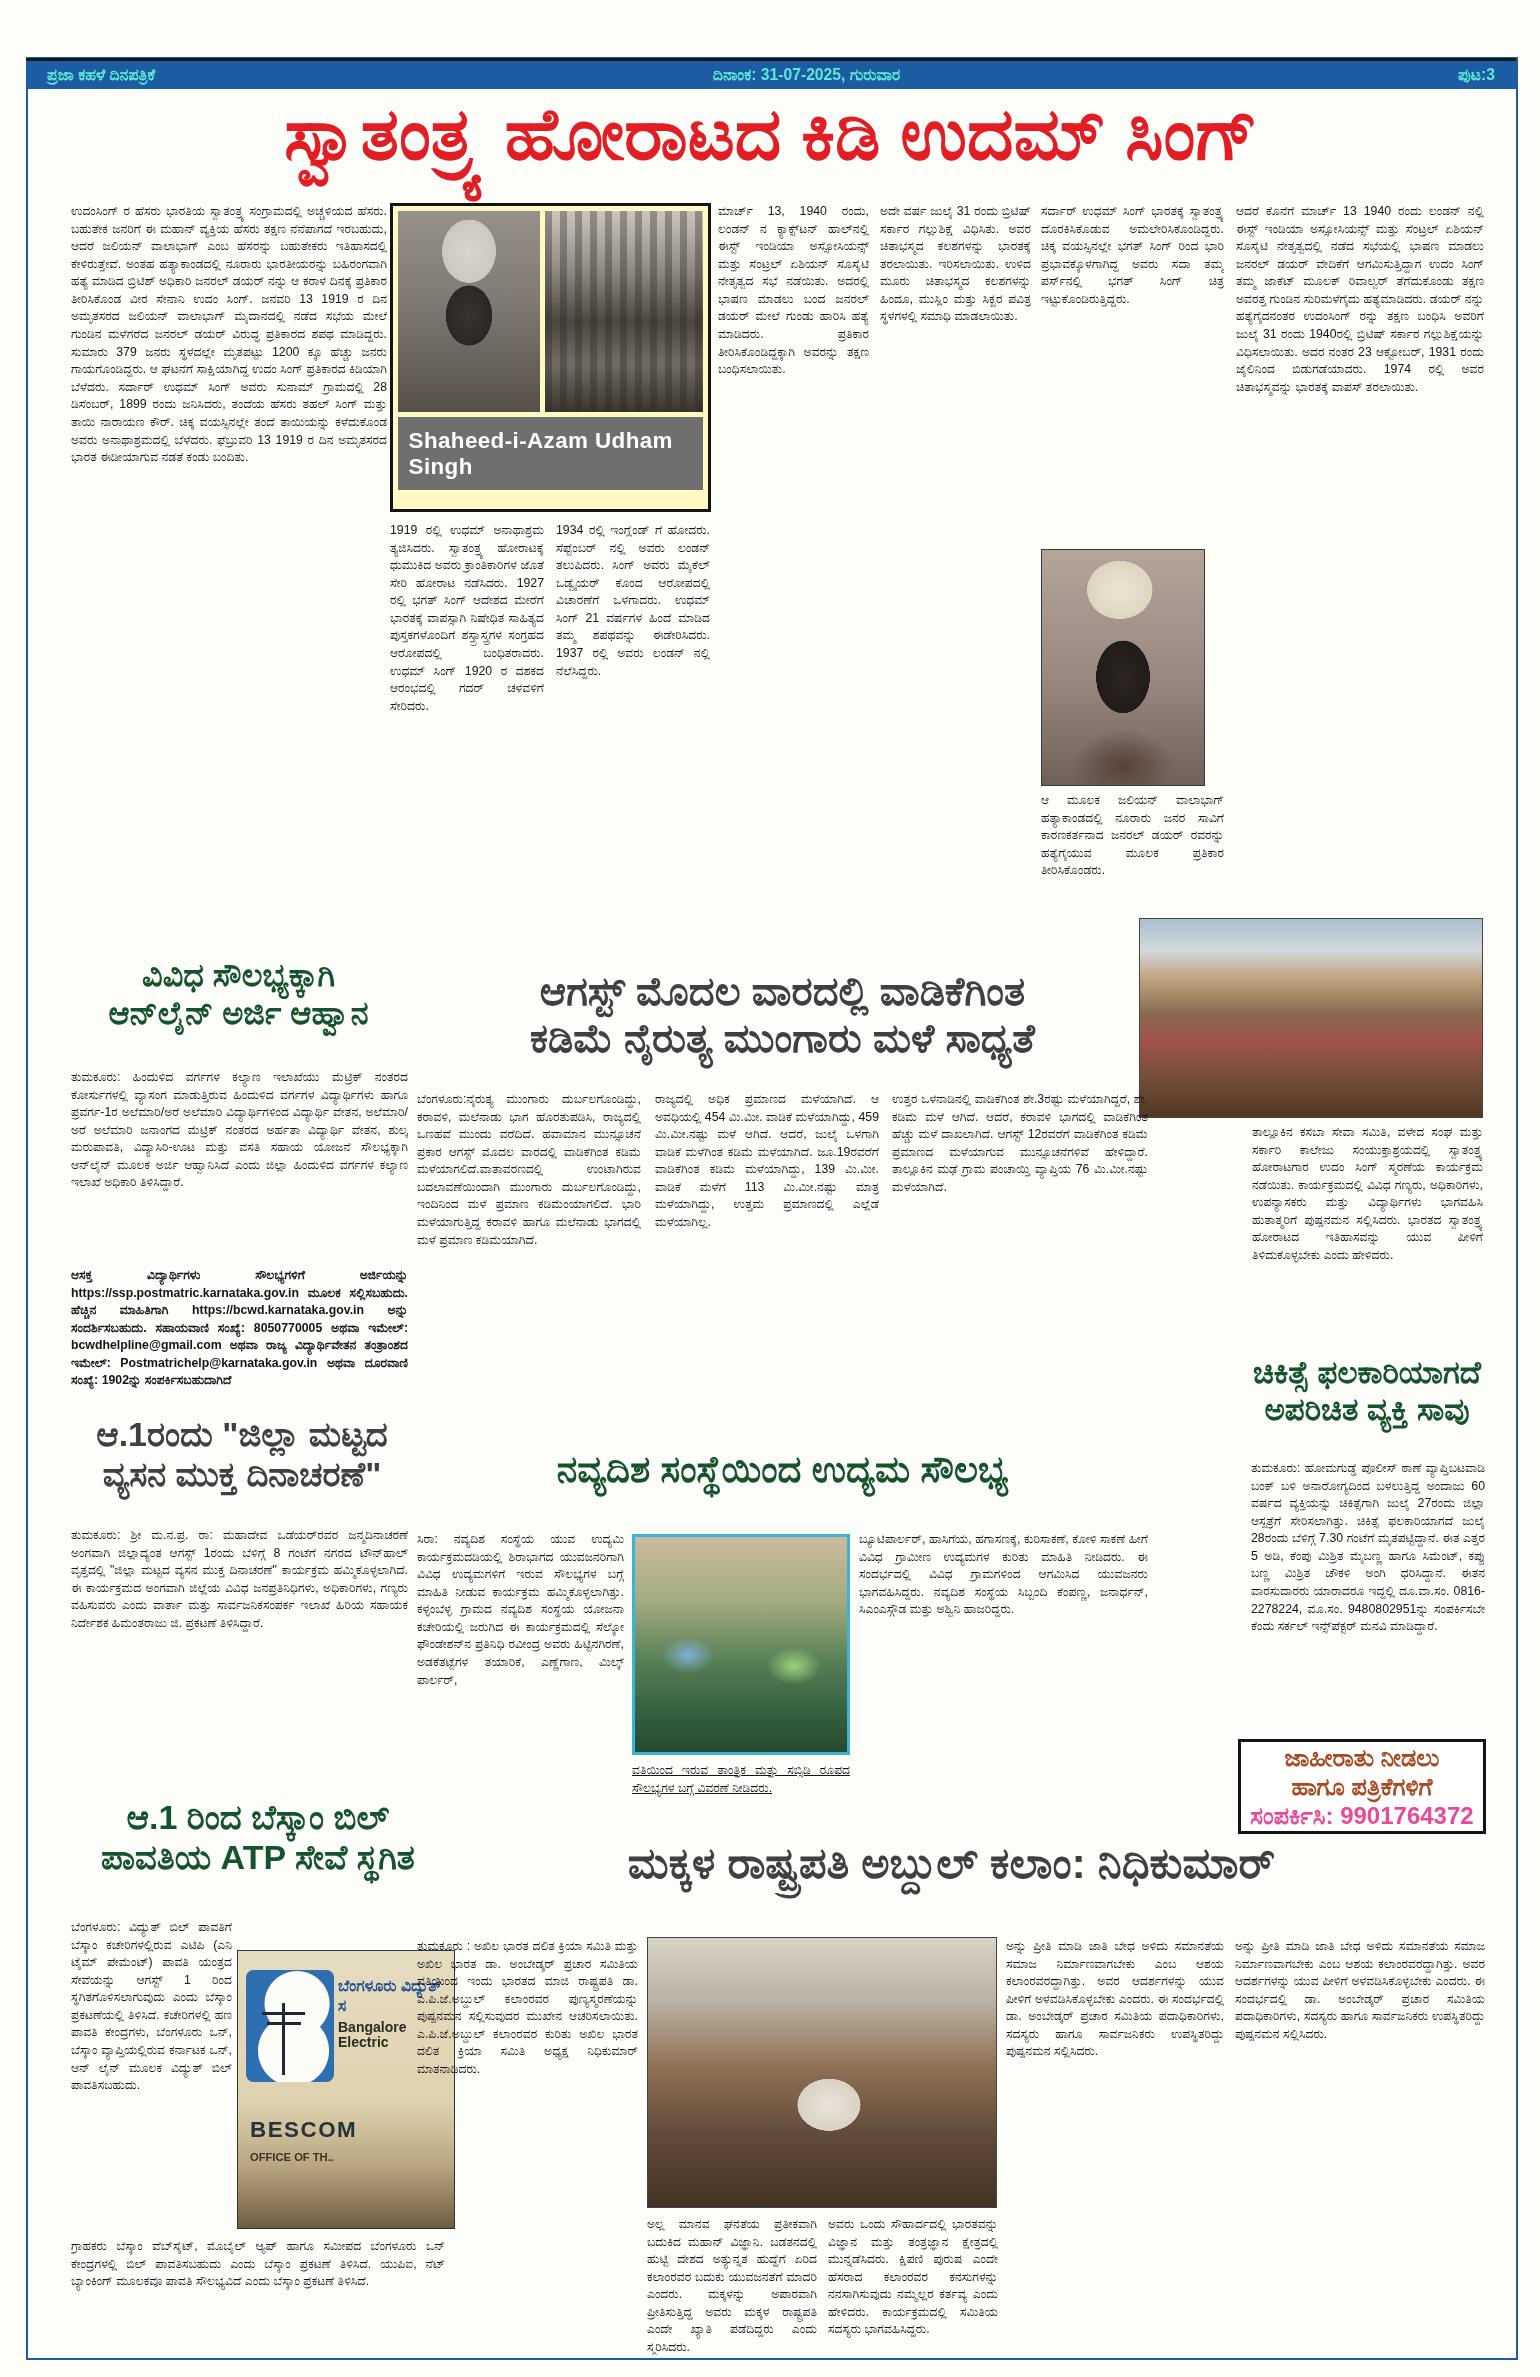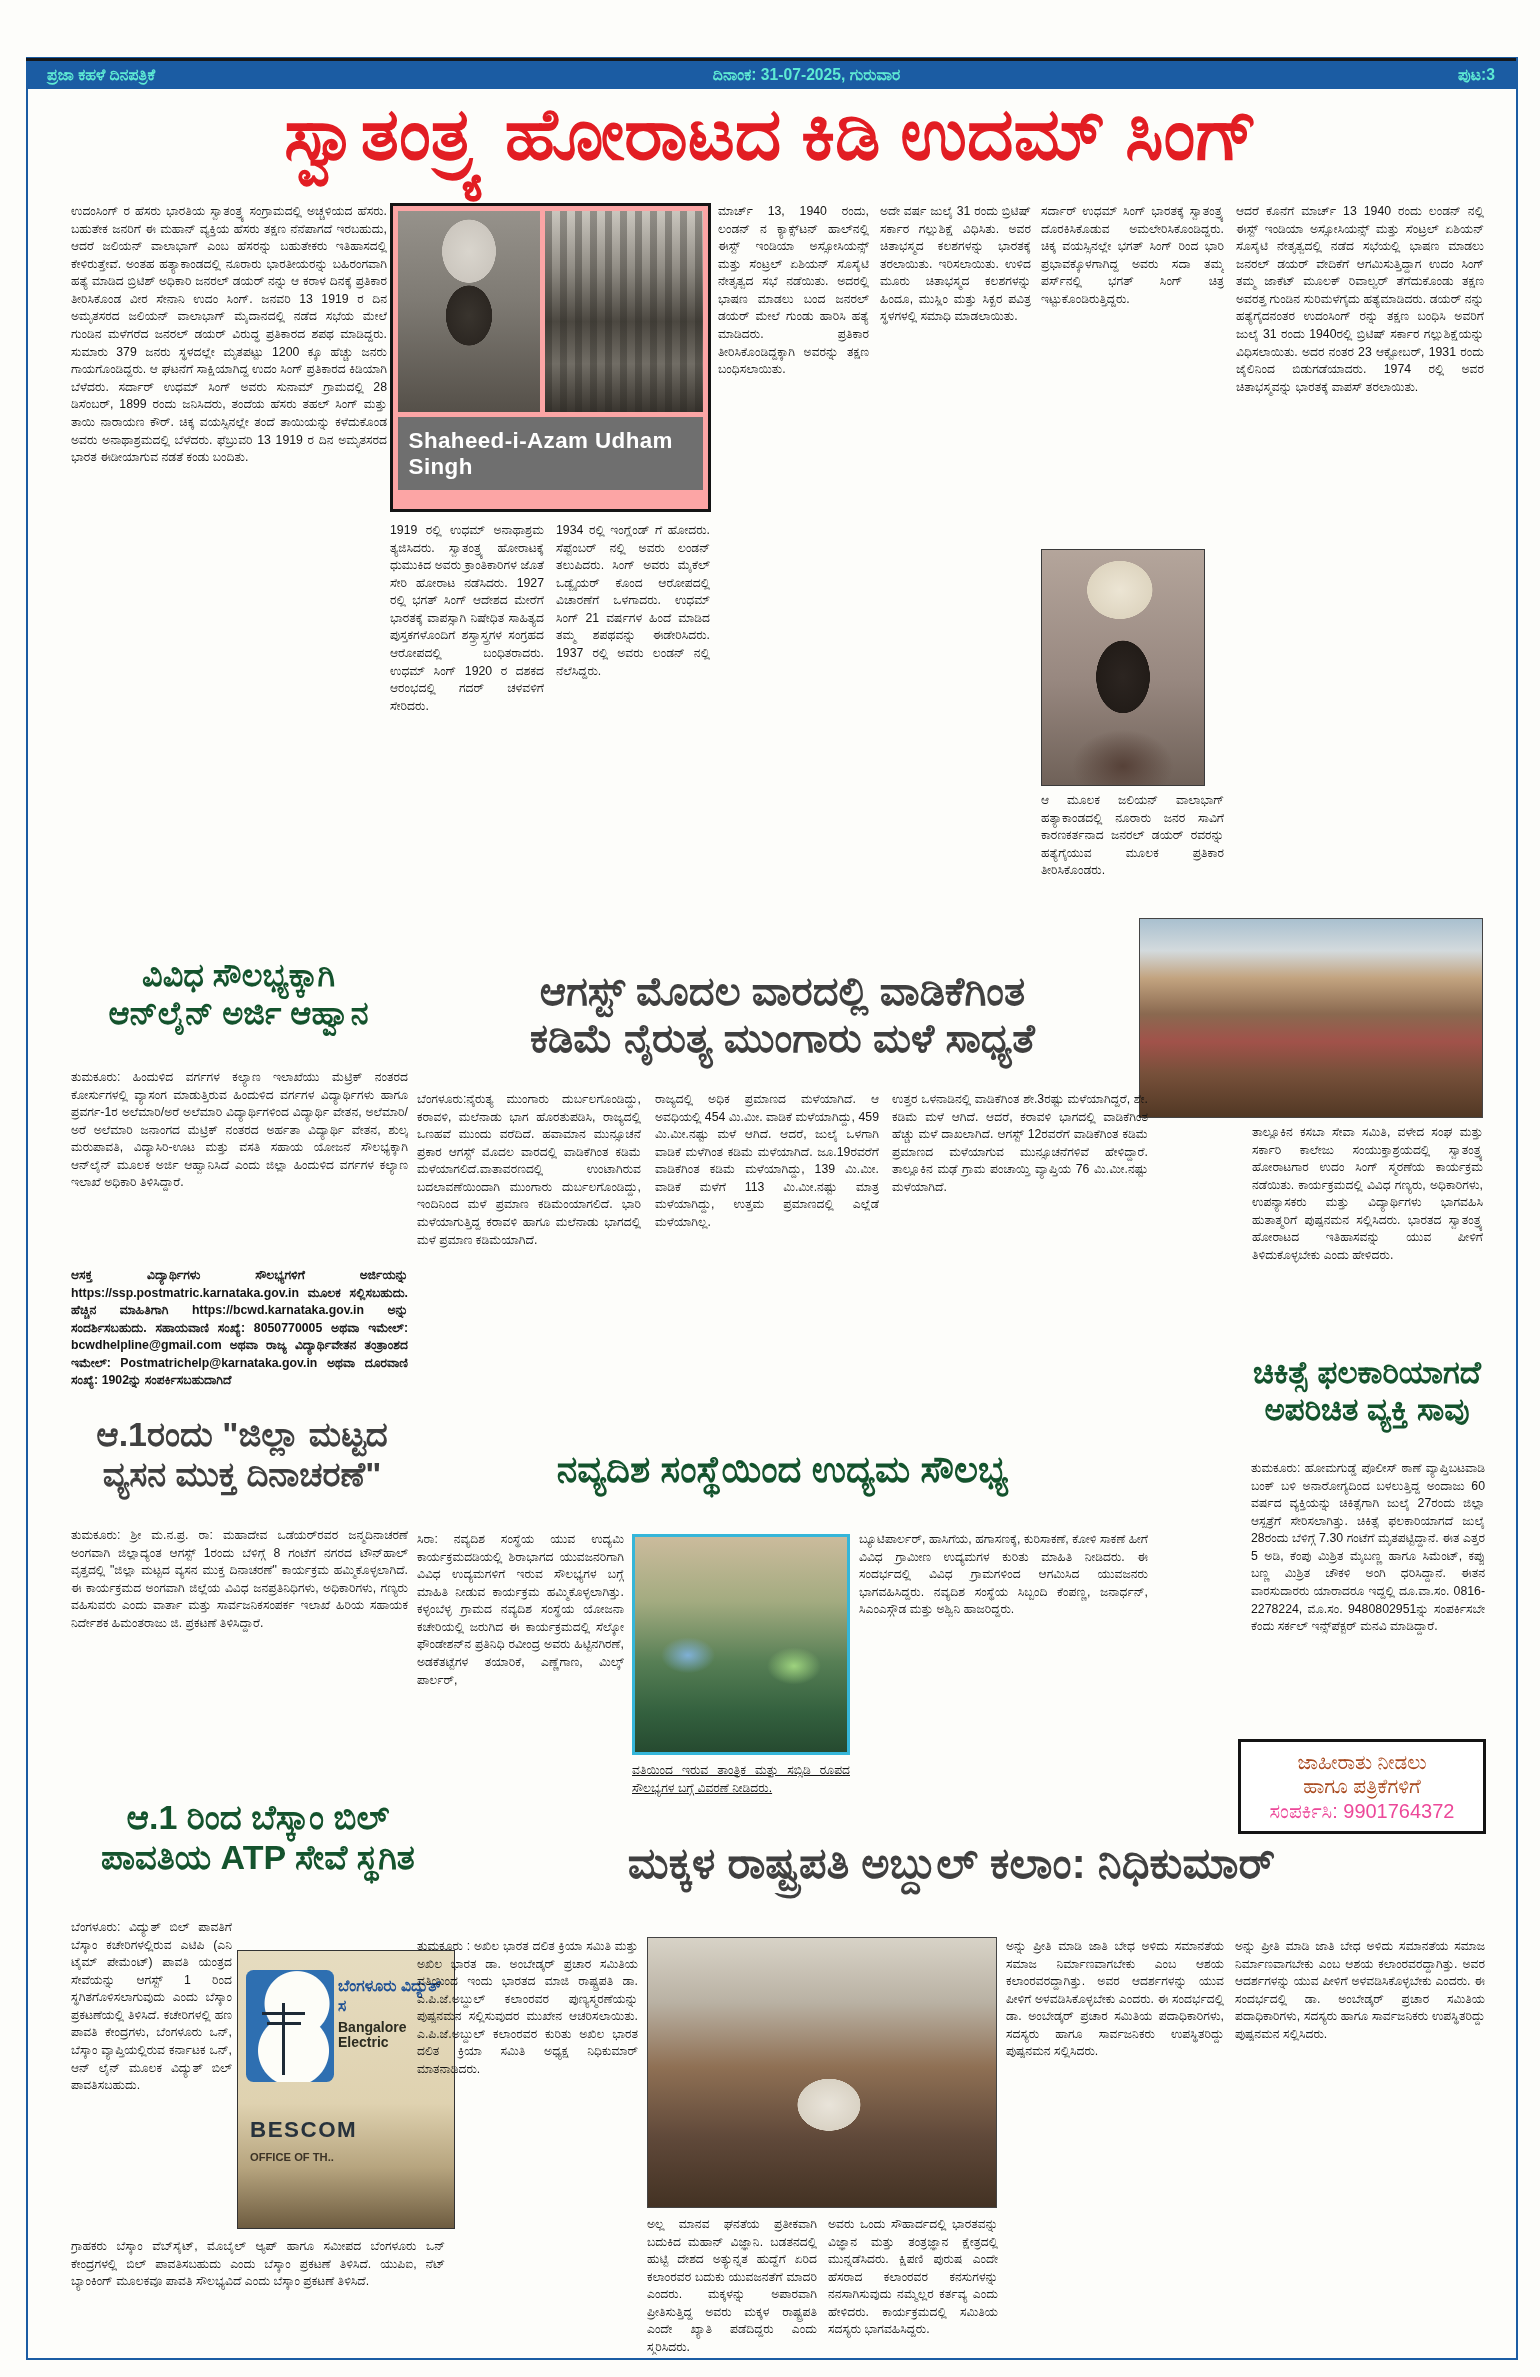--- a/index.html
+++ b/index.html
@@ -17,21 +17,21 @@
   .hdrbar span{color:#5eead4;font-size:15.7px;font-weight:bold;}
   
   .main-head{position:absolute;left:41px;top:91px;width:1460px;height:112px;
     font-size:72px;font-weight:bold;color:#e21d23;text-align:center;white-space:nowrap;overflow:hidden;line-height:1.2;}
   .sec-head{position:absolute;font-weight:bold;text-align:center;line-height:1.18;overflow:hidden;}
   .red{color:#404040;} .blk{color:#14532d;}
   
   .col{position:absolute;font-size:12.3px;line-height:1.43;text-align:justify;overflow:hidden;word-break:break-word;color:#141414;}
   .bold{font-weight:bold;}
   
-  .imgblock{position:absolute;left:390px;top:203px;width:321px;height:309px;border:3.7px solid #141414;background:#fca5a5;box-sizing:border-box;padding:5.2px;}
+  .imgblock{position:absolute;left:390px;top:203px;width:321px;height:309px;border:3.7px solid #141414;background:#fef9c3;box-sizing:border-box;padding:5.2px;}
   .imgrow{display:flex;height:201px;gap:4.5px;}
   .ph-portrait-old{flex:0 0 142px;background:
      radial-gradient(ellipse 46px 54px at 50% 20%, #d9d5cd 0%, #ccc7bf 58%, rgba(0,0,0,0) 59%),
      radial-gradient(ellipse 37px 48px at 50% 52%, #39342e 0%, #2c2722 62%, rgba(0,0,0,0) 63%),
      linear-gradient(180deg,#96928b 0%,#7e7a73 45%,#555049 100%);}
   .ph-scene-old{flex:1;background:
      repeating-linear-gradient(90deg, rgba(40,38,33,.35) 0 6.7px, rgba(0,0,0,0) 6.7px 15px),
      linear-gradient(180deg,#cac6be 0%,#928e86 28%,#4c4841 55%,#716d65 76%,#39352f 100%);}
   .imgcap{margin-top:5.2px;height:73px;background:#6f6f6f;color:#fff;display:flex;align-items:center;padding-left:10.4px;font-size:22.4px;font-weight:bold;letter-spacing:0.4px;}
   
@@ -60,21 +60,21 @@
      #2e6fb1;border-radius:7.5px;}
   .bescom-pole{position:absolute;left:36px;top:33px;width:3.7px;height:72px;background:#1d2a36;}
   .bescom-arm{position:absolute;left:16.4px;top:42px;width:43px;height:3px;background:#1d2a36;}
   .bescom-arm2{position:absolute;left:21px;top:52px;width:34px;height:2.2px;background:#1d2a36;}
   .bescom-kn{position:absolute;left:100px;top:25px;width:112px;font-size:15.7px;font-weight:bold;color:#1c4f94;line-height:1.25;}
   .bescom-en{position:absolute;left:100px;top:69px;width:113px;font-size:14px;font-weight:bold;color:#2b2b20;line-height:1.1;}
   .bescom-name{position:absolute;left:12px;top:166px;font-size:22.4px;font-weight:bold;color:#27323c;letter-spacing:1.5px;}
   .bescom-office{position:absolute;left:12px;top:200px;font-size:11.2px;font-weight:bold;color:#3c3326;}
   
   .adbox{position:absolute;left:1238px;top:1739px;width:248px;height:95px;border:3px solid #141414;box-sizing:border-box;background:#fff;display:flex;flex-direction:column;align-items:center;justify-content:center;gap:1.5px;}
-  .adbox div{color:#a8491e;font-weight:normal;font-size:20px;line-height:1.15;text-align:center;}
+  .adbox div{color:#a8491e;font-weight:bold;font-size:24px;line-height:1.15;text-align:center;}
   .adbox .adnum{color:#ec4899;}
 </style>
 </head>
 <body>
 
 <div class="page">
 
   <div class="frame"></div>
 
   <div class="hdrbar">

